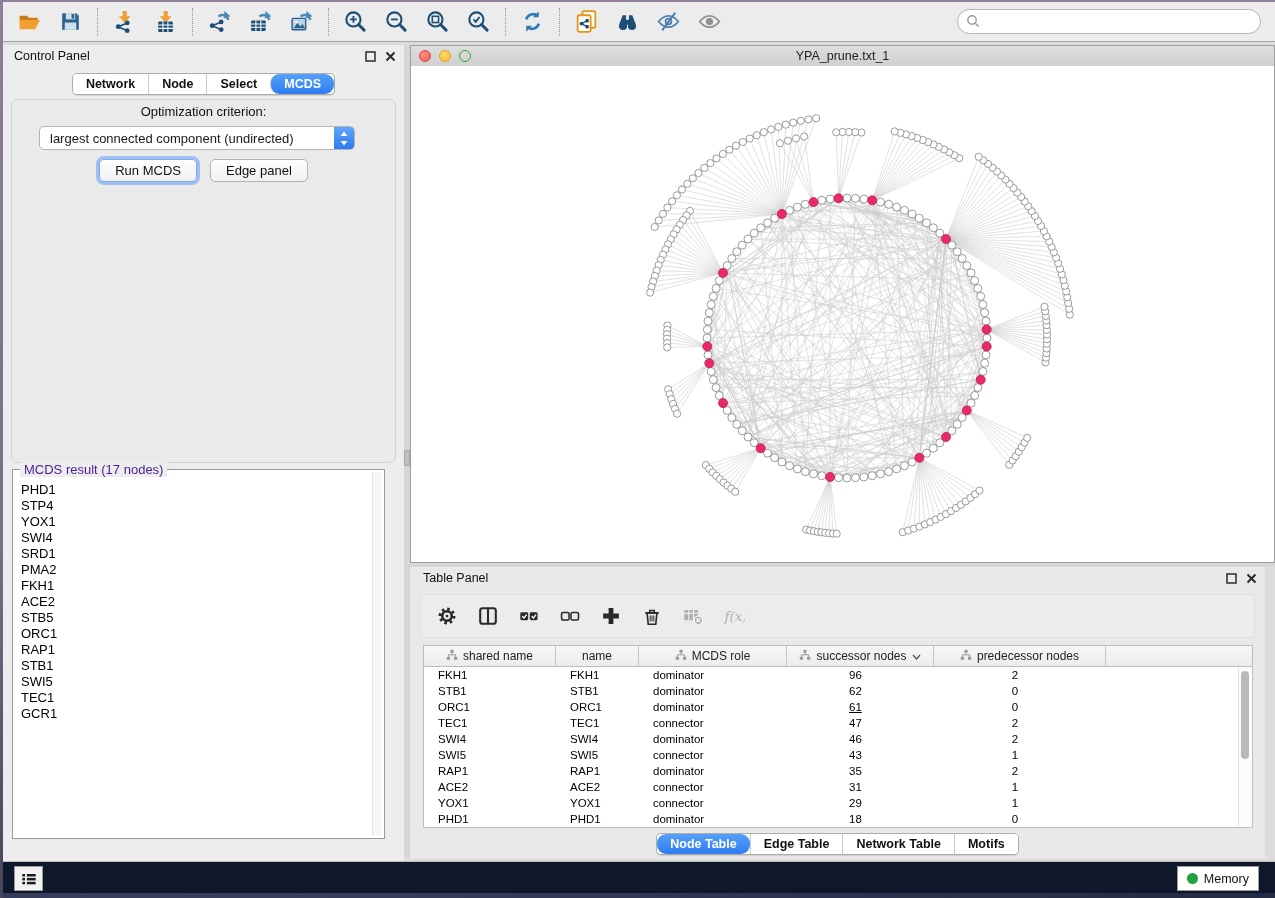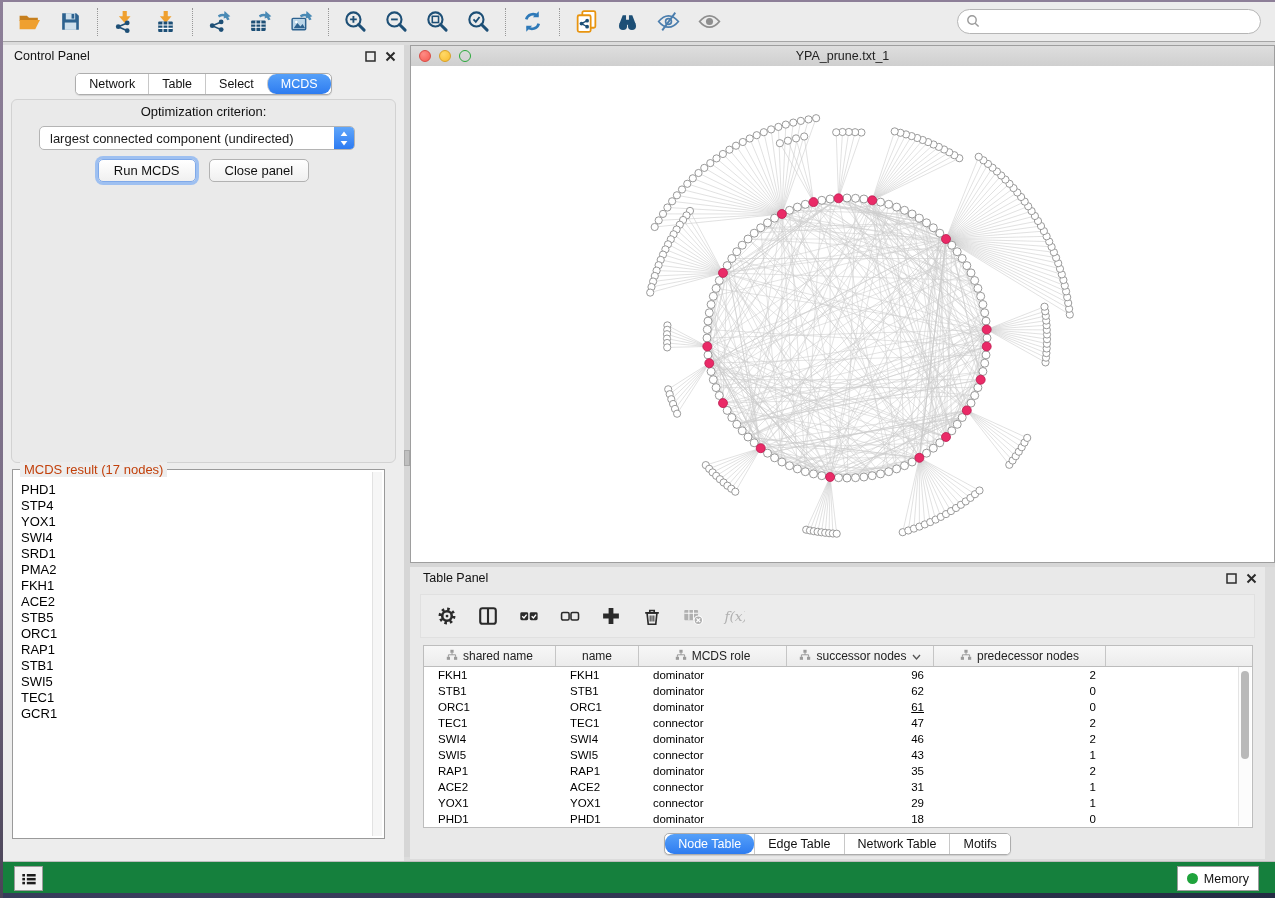--- a/index.html
+++ b/index.html
@@ -23,40 +23,40 @@
        padding:0 8px 0 26px;font-size:12px;outline:none;}
   .search-icon{position:absolute;left:9px;top:5px;}
 
   
   .control-panel{position:absolute;left:0;top:43px;width:401px;height:817px;background:#ededed;}
   .panel-title{position:absolute;left:11px;top:4px;font-size:12.5px;color:#111;}
   .win-btns{position:absolute;right:8px;top:5px;display:flex;gap:8px;align-items:center;}
   .wbtn{width:12px;height:12px;display:flex;align-items:center;justify-content:center;cursor:default;}
   .cp-tabs{position:absolute;left:0;top:28px;width:100%;display:flex;justify-content:center;}
   .seg{display:inline-flex;border:1px solid #adadad;border-radius:5px;overflow:hidden;background:#fff;
-       box-shadow:0 1px 1px rgba(0,0,0,.12);}
+       box-shadow:0 1px 1px rgba(0,0,0,.12);font-weight:bold;}
   .seg .seg-item{padding:3px 13px;font-size:12.5px;background:#fff;border-left:1px solid #c8c8c8;
        color:#111;white-space:nowrap;cursor:default;}
   .seg .seg-item:first-child{border-left:none;}
   .seg .seg-item.active{background:linear-gradient(#55a0f9,#2e7cf0);color:#fff;border-radius:9px;}
   .cp-inner{position:absolute;left:8px;top:54px;width:383px;height:362px;background:#eaeaea;
        border:1px solid #d2d2d2;border-radius:6px;}
   .opt-label{position:absolute;left:0;top:59px;width:100%;text-align:center;font-size:13px;color:#111;}
   .select{position:absolute;left:36px;top:81px;width:316px;height:24px;background:#fff;
        border:1px solid #b4b4b4;border-radius:5px;display:flex;align-items:center;box-sizing:border-box;}
   .select .val{flex:1;font-size:13px;padding-left:10px;white-space:nowrap;overflow:hidden;}
   .select .step{width:20px;align-self:stretch;background:linear-gradient(#60a6fa,#2d7bf2);
        border-radius:0 4px 4px 0;display:flex;flex-direction:column;align-items:center;justify-content:center;gap:1px;}
   .cp-btn-row{position:absolute;left:0;top:114px;width:100%;display:flex;justify-content:center;gap:13px;}
   .btn{background:linear-gradient(#ffffff,#f0f0f0);border:1px solid #b2b2b2;border-radius:5px;
        padding:3px 15px;font-size:13px;color:#111;cursor:default;}
   .btn.focus-ring{box-shadow:0 0 0 3px rgba(106,163,245,.6);border-color:#7fa9e9;}
   .grpbox{position:absolute;left:9px;top:424px;width:373px;height:370px;background:#fff;
        border:1px solid #9a9a9a;box-sizing:border-box;}
-  .grpbox .legend{position:absolute;top:-8px;left:7px;background:#ededed;padding:0 4px;font-size:13px;color:#c2410c;}
+  .grpbox .legend{position:absolute;top:-8px;left:7px;background:#ededed;padding:0 4px;font-size:13px;color:#4c1d95;}
   .mcds-list{position:absolute;left:8px;top:12px;right:14px;bottom:4px;overflow:hidden;}
   .mcds-item{font-size:13px;line-height:16px;color:#000;}
   .list-track{position:absolute;top:2px;right:2px;bottom:2px;width:9px;background:#f6f6f6;border-left:1px solid #e2e2e2;}
 
   
   .vsplit{position:absolute;left:401px;top:43px;width:6px;bottom:36px;background:#d6d6d6;}
   .vsplit .grip{position:absolute;left:0;top:405px;width:6px;height:16px;background:#bfbfbf;border:1px solid #a8a8a8;box-sizing:border-box;}
   .hsplit{position:absolute;left:407px;right:0;top:561px;height:4px;background:#d6d6d6;}
 
   
@@ -78,28 +78,28 @@
        border:1px solid #e0e0e0;display:flex;align-items:center;gap:17px;padding-left:14px;box-sizing:border-box;}
   .tpicon{width:24px;height:24px;display:flex;align-items:center;justify-content:center;cursor:default;}
   .tpicon svg{width:22px;height:22px;}
   .ntable{position:absolute;left:13px;top:78px;right:12px;height:183px;background:#fff;
        border:1px solid #bdbdbd;box-sizing:border-box;}
   .thead{display:flex;height:20px;background:linear-gradient(#f7f7f7,#ececec);border-bottom:1px solid #bcbcbc;}
   .th{display:flex;align-items:center;justify-content:center;gap:5px;font-size:12px;color:#222;
        border-right:1px solid #c6c6c6;box-sizing:border-box;overflow:hidden;white-space:nowrap;cursor:default;}
   .tbody .tr{display:flex;height:16px;}
   .td{font-size:11.5px;color:#000;box-sizing:border-box;white-space:nowrap;overflow:hidden;line-height:16px;}
-  .td.num{text-align:right;padding-right:10px;}
+  .td.num{text-align:center;padding-right:10px;}
   .td.txt{padding-left:14px;}
   .tbl-track{position:absolute;top:21px;right:1px;bottom:1px;width:12px;background:#fcfcfc;border-left:1px solid #e4e4e4;}
   .tbl-thumb{position:absolute;left:1.5px;top:4px;width:8px;height:88px;background:#b9b9b9;border-radius:4px;}
   .tp-tabs{position:absolute;left:0;bottom:4px;width:100%;display:flex;justify-content:center;}
 
   
-  .statusbar{position:absolute;left:0;right:0;bottom:0;height:31px;background:#15803d;border-top:1px solid #bdbdbd;margin-top:48px;}
+  .statusbar{position:absolute;left:0;right:0;bottom:0;height:31px;background:#0f172a;border-top:1px solid #bdbdbd;margin-top:48px;}
   .list-btn{position:absolute;left:11px;top:4px;width:27px;height:23px;background:#f2f2f2;
        border:1px solid #9c9c9c;display:flex;align-items:center;justify-content:center;}
   .memory-btn{position:absolute;right:16px;top:4px;height:23px;background:#fff;border:1px solid #9c9c9c;
        display:flex;align-items:center;gap:6px;padding:0 9px;font-size:12.5px;color:#111;}
   .mem-dot{width:11px;height:11px;border-radius:50%;}
 </style>
 </head>
 <body>
 
 <div class="wall-left"></div>
@@ -278,41 +278,41 @@
       </span>
       <span class="wbtn">
         <svg width="11" height="11" viewBox="0 0 11 11">
             <path d="M1.5 1.5l8 8M9.5 1.5l-8 8" stroke="#2b2b2b" stroke-width="2"></path>
           </svg>
       </span>
     </div>
     <div class="cp-tabs">
       <div class="seg" id="cp-seg">
           <div class="seg-item">Network</div>
-          <div class="seg-item">Table</div>
+          <div class="seg-item">Node</div>
           <div class="seg-item">Select</div>
           <div class="seg-item active">MCDS</div>
         </div>
     </div>
     <div class="cp-inner"></div>
     <div class="opt-label">Optimization criterion:</div>
     <div class="select">
       <span class="val">largest connected component (undirected)</span>
       <span class="step">
         <svg width="10" height="7" viewBox="0 0 10 7">
             <path d="M5 0.5L8.4 5H1.6z" fill="#fff"></path>
           </svg>
         <svg width="10" height="7" viewBox="0 0 10 7">
             <path d="M5 6.5L1.6 2h6.8z" fill="#fff"></path>
           </svg>
       </span>
     </div>
     <div class="cp-btn-row">
       <button class="btn focus-ring">Run MCDS</button>
-      <button class="btn">Close panel</button>
+      <button class="btn">Edge panel</button>
     </div>
     <div class="grpbox">
       <span class="legend">MCDS result (17 nodes)</span>
       <div class="mcds-list" id="mcds-list">
           <div class="mcds-item">PHD1</div>
           <div class="mcds-item">STP4</div>
           <div class="mcds-item">YOX1</div>
           <div class="mcds-item">SWI4</div>
           <div class="mcds-item">SRD1</div>
           <div class="mcds-item">PMA2</div>

